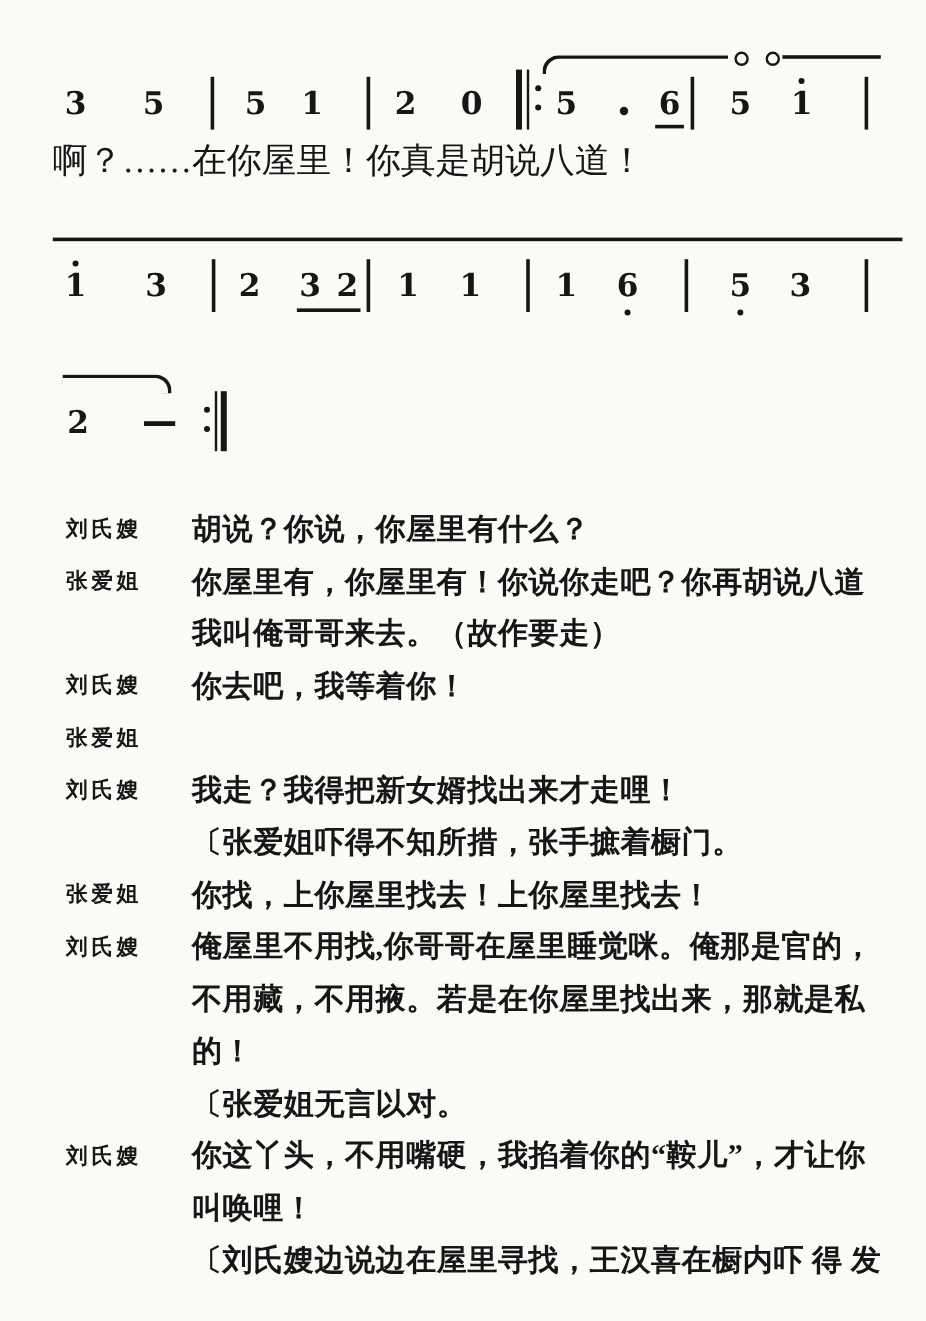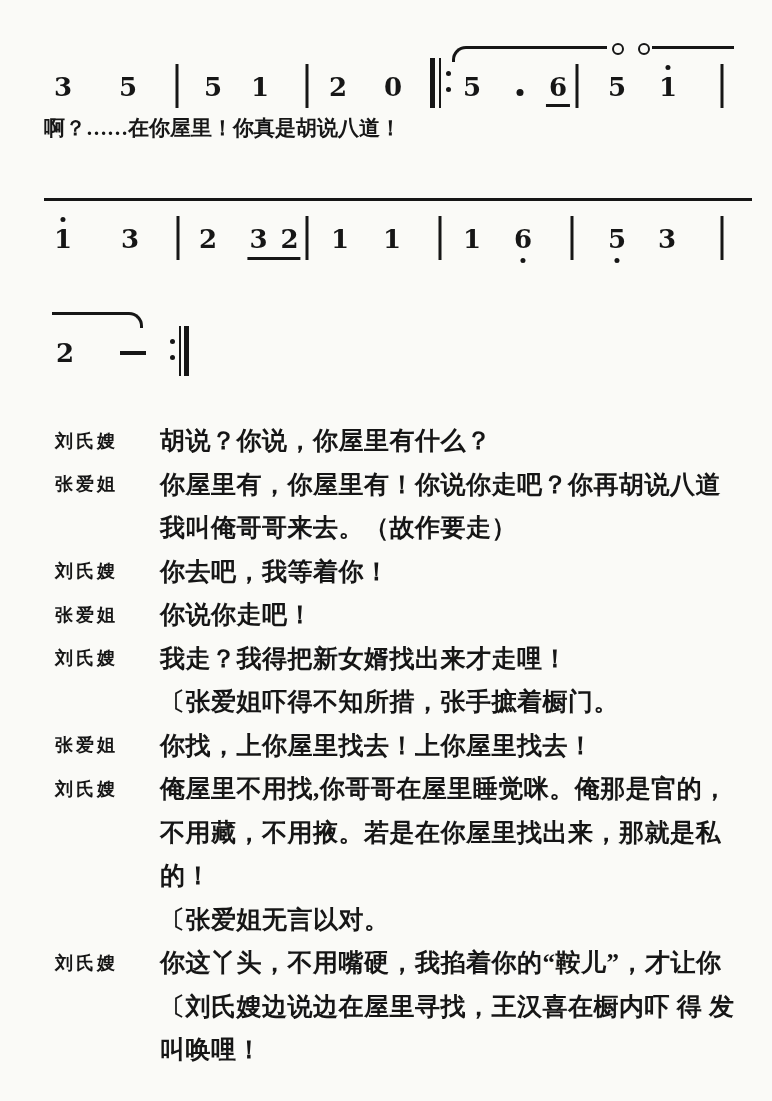--- a/index.html
+++ b/index.html
@@ -30,21 +30,21 @@
   .rpt .bar-thin{position:absolute;top:0;bottom:0;width:2px;background:#161616;}
   .rpt .r-dot{position:absolute;width:5px;height:5px;border-radius:50%;background:#161616;}
   .ov-line{position:absolute;border-top:3px solid #161616;}
   .ov-hook-left{position:absolute;height:13px;border-top:3px solid #161616;
     border-left:3px solid #161616;border-top-left-radius:14px;}
   .ov-hook-right{position:absolute;height:13px;border-top:3px solid #161616;
     border-right:3px solid #161616;border-top-right-radius:14px;}
   .ov-circle{position:absolute;width:8px;height:8px;border:2px solid #161616;border-radius:50%;background:transparent;}
   .lyrics{
     position:absolute;left:44px;top:114px;
-    font-size:21px;font-weight:700;white-space:pre;letter-spacing:0px;
+    font-size:29px;font-weight:400;white-space:pre;letter-spacing:0px;
   }
   
   #dialogue{position:absolute;left:55px;top:419px;width:706px;}
   .d-row{display:flex;height:43.5px;align-items:center;}
   .d-speaker{width:105px;flex:0 0 105px;font-size:18px;font-weight:700;letter-spacing:3px;white-space:pre;}
   .d-text{font-size:25px;font-weight:700;white-space:pre;letter-spacing:0.5px;}
 </style>
 </head>
 <body>
 
@@ -119,21 +119,20 @@
     <div class="d-row">
       <span class="d-speaker"></span>
       <span class="d-text">我叫俺哥哥来去。（故作要走）</span>
     </div>
     <div class="d-row">
       <span class="d-speaker">刘氏嫂</span>
       <span class="d-text">你去吧，我等着你！</span>
     </div>
     <div class="d-row">
       <span class="d-speaker">张爱姐</span>
-      <span class="d-text">你说你走吧！</span>
     </div>
     <div class="d-row">
       <span class="d-speaker">刘氏嫂</span>
       <span class="d-text">我走？我得把新女婿找出来才走哩！</span>
     </div>
     <div class="d-row">
       <span class="d-speaker"></span>
       <span class="d-text">〔张爱姐吓得不知所措，张手摭着橱门。</span>
     </div>
     <div class="d-row">
@@ -155,19 +154,19 @@
     <div class="d-row">
       <span class="d-speaker"></span>
       <span class="d-text">〔张爱姐无言以对。</span>
     </div>
     <div class="d-row">
       <span class="d-speaker">刘氏嫂</span>
       <span class="d-text">你这丫头，不用嘴硬，我掐着你的“鞍儿”，才让你</span>
     </div>
     <div class="d-row">
       <span class="d-speaker"></span>
-      <span class="d-text">〔刘氏嫂边说边在屋里寻找，王汉喜在橱内吓 得 发</span>
+      <span class="d-text">叫唤哩！</span>
     </div>
     <div class="d-row">
       <span class="d-speaker"></span>
-      <span class="d-text">叫唤哩！</span>
+      <span class="d-text">〔刘氏嫂边说边在屋里寻找，王汉喜在橱内吓 得 发</span>
     </div>
   </div>
 
 </body></html>

